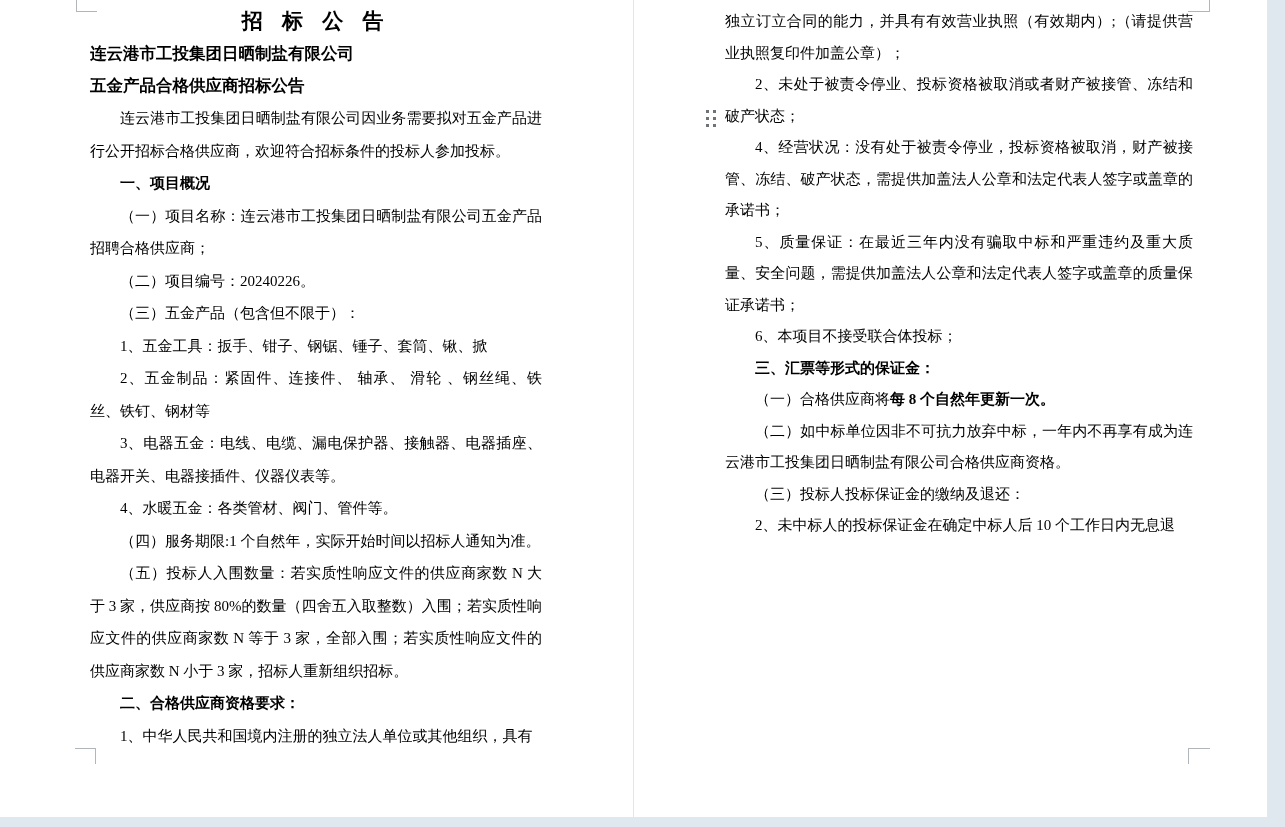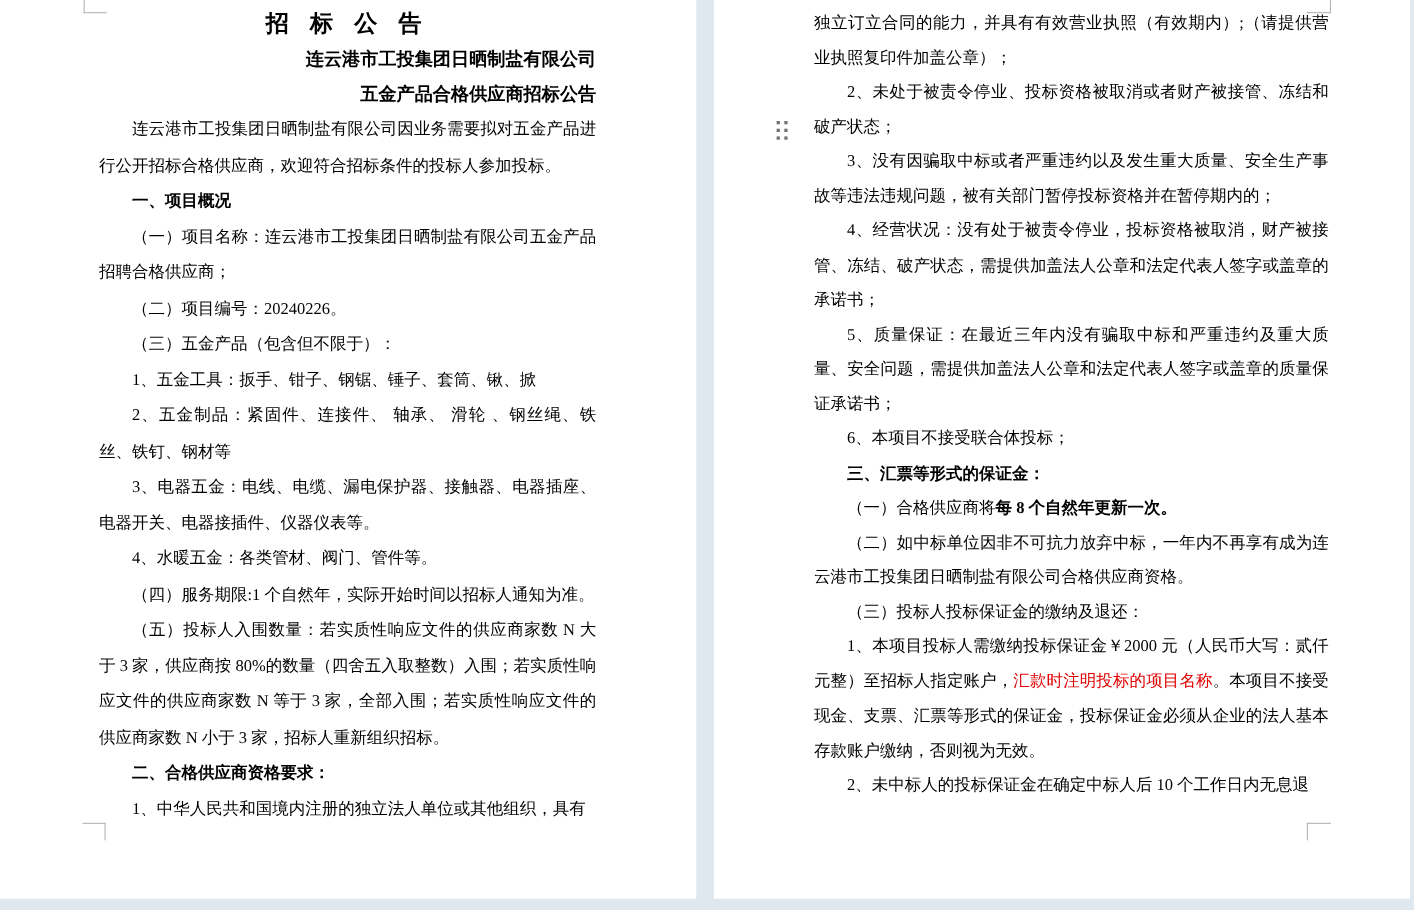--- a/index.html
+++ b/index.html
@@ -6,33 +6,33 @@
   body{
     width:1285px;height:827px;overflow:hidden;position:relative;
     background:#dee8ee;
     font-family:"Liberation Serif","DejaVu Serif",serif;
     color:#000;
   }
   .page{
     position:absolute;top:0;height:817px;width:633px;background:#ffffff;
   }
   #page1{left:0;}
-  #page2{left:649px;}
+  #page2{left:634px;}
   .content{
     position:absolute;top:0;left:0;right:0;
     font-size:15px;
   }
   #page1 .content{padding:4px 91px 0 90px;line-height:32.5px;}
   #page2 .content{padding:6px 74px 0 91px;line-height:31.5px;}
   .doc-title{
     font-size:21px;font-weight:bold;text-align:center;
     letter-spacing:7px;line-height:34px;margin:0;white-space:nowrap;
   }
   .doc-subtitle{
-    font-size:16.5px;font-weight:bold;text-align:right;line-height:32px;margin:0;
+    font-size:16.5px;font-weight:bold;text-align:left;line-height:32px;margin:0;
   }
   .doc-p{
     margin:0;text-align:justify;text-indent:2em;
   }
   .doc-p.no-indent{text-indent:0;}
   .bold{font-weight:bold;}
   .red{color:#e00000;}
   
   .mark{position:absolute;pointer-events:none;}
   #mark-p1-tl{left:76px;top:0;width:20px;height:11px;border-left:1px solid #b0b6ba;border-bottom:1px solid #b0b6ba;}
@@ -68,29 +68,27 @@
       <p class="doc-p"><span class="">（五）投标人入围数量：若实质性响应文件的供应商家数 N 大于 3 家，供应商按 80%的数量（四舍五入取整数）入围；若实质性响应文件的供应商家数 N 等于 3 家，全部入围；若实质性响应文件的供应商家数 N 小于 3 家，招标人重新组织招标。</span></p>
       <p class="doc-p"><span class="bold ">二、合格供应商资格要求：</span></p>
       <p class="doc-p"><span class="">1、中华人民共和国境内注册的独立法人单位或其他组织，具有</span></p>
     </div>
 </div>
 
 <div class="page" id="page2">
   <div class="content">
       <p class="doc-p no-indent"><span class="">独立订立合同的能力，并具有有效营业执照（有效期内）;（请提供营业执照复印件加盖公章）；</span></p>
       <p class="doc-p"><span class="">2、未处于被责令停业、投标资格被取消或者财产被接管、冻结和破产状态；</span></p>
-      <p class="doc-p"><span class="">3、没有因骗取中标或者严重违约以及发生重大质量、安全生产事故等违法违规问题，被有关部门暂停投标资格并在暂停期内的；</span></p>
       <p class="doc-p"><span class="">4、经营状况：没有处于被责令停业，投标资格被取消，财产被接管、冻结、破产状态，需提供加盖法人公章和法定代表人签字或盖章的承诺书；</span></p>
       <p class="doc-p"><span class="">5、质量保证：在最近三年内没有骗取中标和严重违约及重大质量、安全问题，需提供加盖法人公章和法定代表人签字或盖章的质量保证承诺书；</span></p>
       <p class="doc-p"><span class="">6、本项目不接受联合体投标；</span></p>
       <p class="doc-p"><span class="bold ">三、汇票等形式的保证金：</span></p>
       <p class="doc-p"><span class="">（一）合格供应商将</span><span class="bold ">每 8 个自然年更新一次。</span></p>
       <p class="doc-p"><span class="">（二）如中标单位因非不可抗力放弃中标，一年内不再享有成为连云港市工投集团日晒制盐有限公司合格供应商资格。</span></p>
       <p class="doc-p"><span class="">（三）投标人投标保证金的缴纳及退还：</span></p>
-      <p class="doc-p"><span class="">1、本项目投标人需缴纳投标保证金￥2000 元（人民币大写：贰仟元整）至招标人指定账户，</span><span class="red">汇款时注明投标的项目名称</span><span class="">。本项目不接受现金、支票、汇票等形式的保证金，投标保证金必须从企业的法人基本存款账户缴纳，否则视为无效。</span></p>
       <p class="doc-p"><span class="">2、未中标人的投标保证金在确定中标人后 10 个工作日内无息退</span></p>
     </div>
 </div>
 
 <div class="mark" id="mark-p1-tl"></div>
 <div class="mark" id="mark-p1-bl"></div>
 <div class="mark" id="mark-p2-tr"></div>
 <div class="mark" id="mark-p2-br"></div>
 
 <div id="drag-handle">

